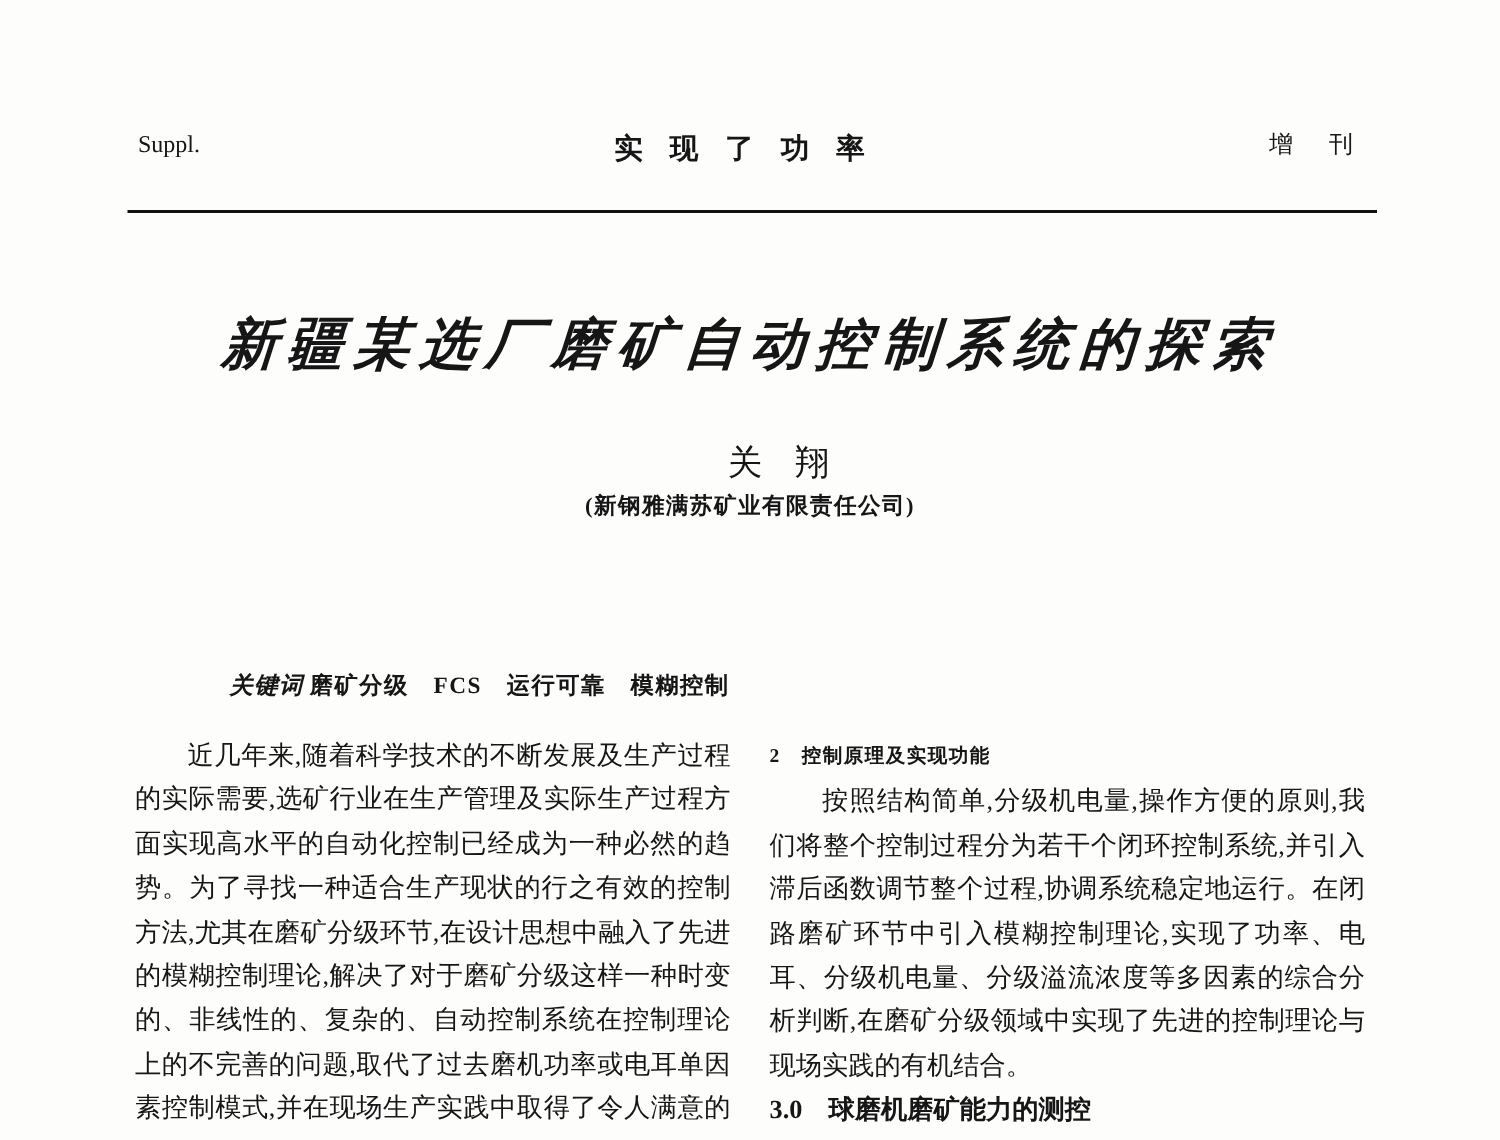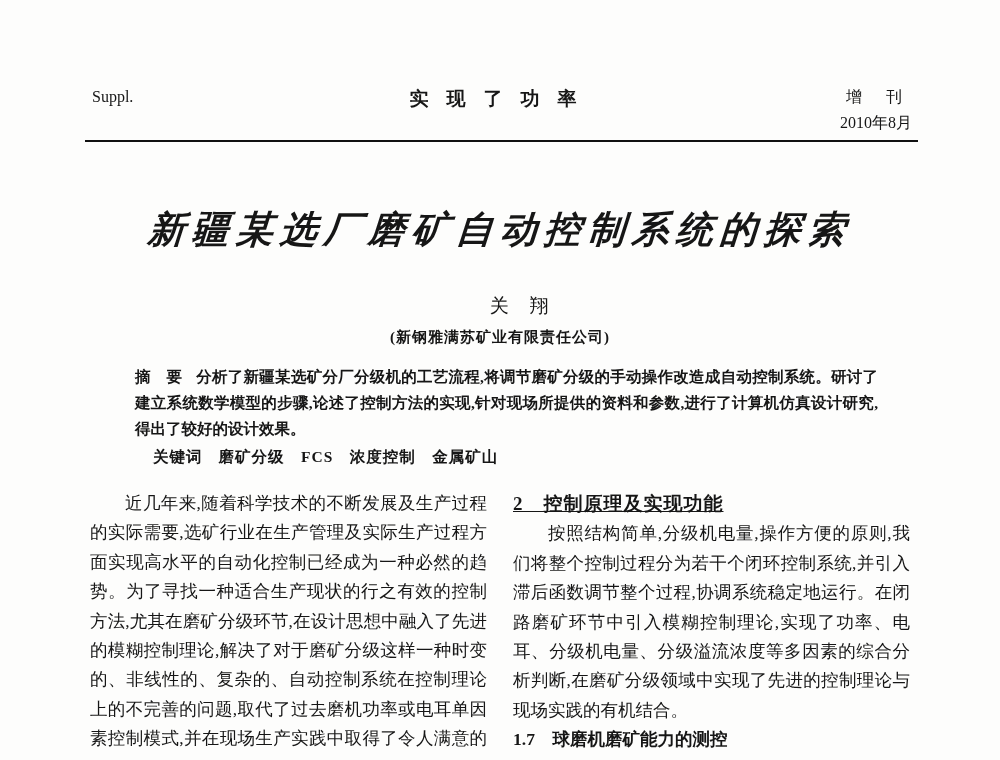--- a/index.html
+++ b/index.html
@@ -30,49 +30,49 @@
   
   .paper-title{
     position:absolute;left:0;right:0;top:205px;
     text-align:center;
     font-size:37px;font-weight:bold;font-style:italic;
     letter-spacing:7px;
     transform:skewX(-4deg);
   }
   .author{
     position:absolute;left:0;right:0;top:293px;
-    text-align:center;font-size:19px;letter-spacing:8px;padding-left:46px;
+    text-align:center;font-size:23px;letter-spacing:8px;padding-left:46px;
   }
   .affiliation{
     position:absolute;left:0;right:0;top:328px;
     text-align:center;font-size:15px;font-weight:bold;letter-spacing:1px;
   }
   
   .abstract{
     position:absolute;left:135px;right:122px;top:364px;
     font-size:15.5px;line-height:26px;text-align:justify;
     font-weight:bold;
   }
   .abstract .abs-label{font-weight:bold;margin-right:14px;}
   .abstract .abs-text{font-weight:normal;font-weight:600;}
   .keywords{
     position:absolute;left:153px;right:122px;top:447px;
     font-size:15.5px;font-weight:bold;letter-spacing:1px;
   }
-  .keywords .kw-label{margin-right:16px;}
+  .keywords .kw-label{margin-right:4px;font-style:italic;}
   
   .columns{
     position:absolute;left:90px;right:90px;top:489px;bottom:-120px;
     display:flex;gap:26px;
   }
   .col{flex:1;font-size:17.5px;line-height:29.4px;text-align:justify;}
   .col p{margin:0;text-indent:2em;}
   .sec-heading{
-    font-size:19px;font-weight:bold;text-indent:0 !important;
-    letter-spacing:1px;margin:0 0 1px 0 !important;text-decoration:underline;
+    font-size:13px;font-weight:bold;text-indent:0 !important;
+    letter-spacing:1px;margin:0 0 1px 0 !important;
   }
   .sub-heading{
     font-size:17.5px;font-weight:bold;text-indent:0 !important;
     margin:0 !important;
   }
   .partial-line{margin:0;text-indent:2em;}
 </style>
 </head>
 <body>
 
@@ -80,42 +80,38 @@
 
   <div class="journal-header">
     <div class="jh-col jh-left">
       <span>Suppl.</span>
     </div>
     <div class="jh-col jh-center">
       <span class="cn">实现了功率</span>
     </div>
     <div class="jh-col jh-right">
       <span class="cn">增 刊</span>
-      <span>2010年8月</span>
     </div>
   </div>
   <div class="header-rule"></div>
 
   <div class="paper-title">新疆某选厂磨矿自动控制系统的探索</div>
   <div class="author">关 翔</div>
   <div class="affiliation">(新钢雅满苏矿业有限责任公司)</div>
 
-  <div class="abstract">
-    <span class="abs-label">摘　要</span><span class="abs-text">分析了新疆某选矿分厂分级机的工艺流程,将调节磨矿分级的手动操作改造成自动控制系统。研讨了建立系统数学模型的步骤,论述了控制方法的实现,针对现场所提供的资料和参数,进行了计算机仿真设计研究,得出了较好的设计效果。</span>
-  </div>
 
   <div class="keywords">
-    <span class="kw-label">关键词</span><span>磨矿分级　FCS　浓度控制　金属矿山</span>
+    <span class="kw-label">关键词</span><span>磨矿分级　FCS　运行可靠　模糊控制</span>
   </div>
 
   <div class="columns">
     <div class="col">
       <p>近几年来,随着科学技术的不断发展及生产过程的实际需要,选矿行业在生产管理及实际生产过程方面实现高水平的自动化控制已经成为一种必然的趋势。为了寻找一种适合生产现状的行之有效的控制方法,尤其在磨矿分级环节,在设计思想中融入了先进的模糊控制理论,解决了对于磨矿分级这样一种时变的、非线性的、复杂的、自动控制系统在控制理论上的不完善的问题,取代了过去磨机功率或电耳单因素控制模式,并在现场生产实践中取得了令人满意的效果。</p>
     </div>
     <div class="col">
       <p class="sec-heading">2　控制原理及实现功能</p>
       <p>按照结构简单,分级机电量,操作方便的原则,我们将整个控制过程分为若干个闭环控制系统,并引入滞后函数调节整个过程,协调系统稳定地运行。在闭路磨矿环节中引入模糊控制理论,实现了功率、电耳、分级机电量、分级溢流浓度等多因素的综合分析判断,在磨矿分级领域中实现了先进的控制理论与现场实践的有机结合。</p>
-      <p class="sub-heading">1.7　球磨机磨矿能力的测控</p>
+      <p class="sub-heading">3.0　球磨机磨矿能力的测控</p>
       <p class="partial-line">(1)双因素控制磨机负荷　磨机内部研磨实情</p>
     </div>
   </div>
 
 </div>
 
 </body></html>

